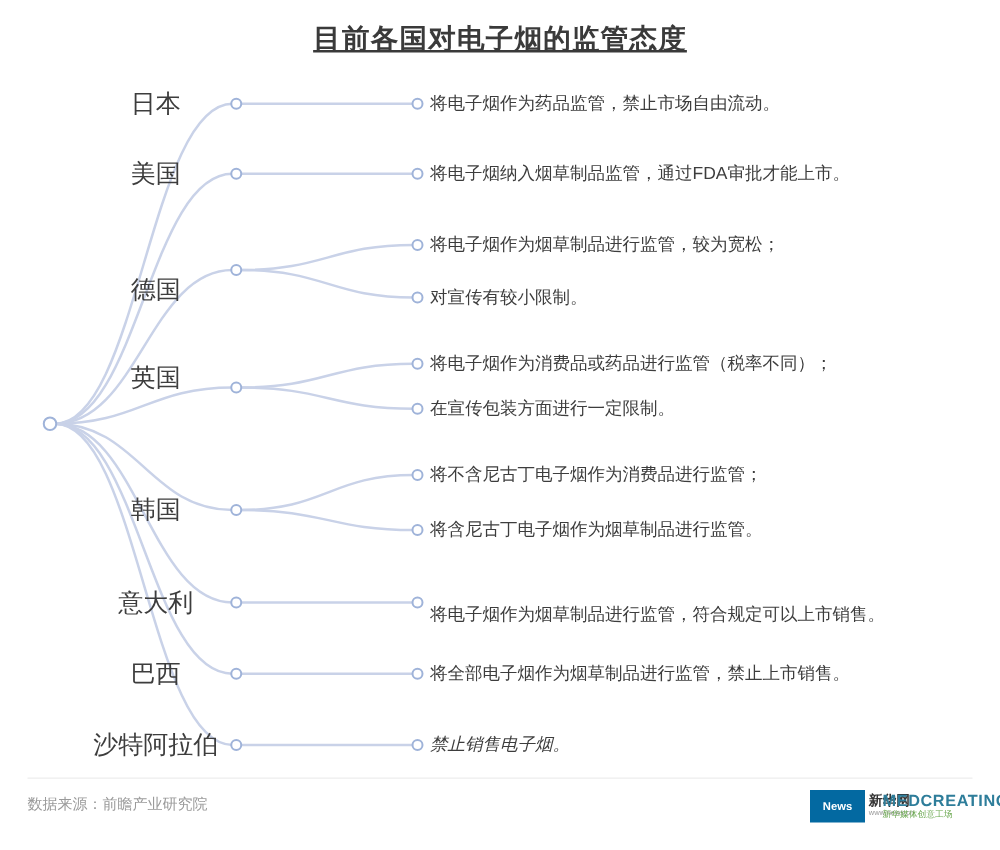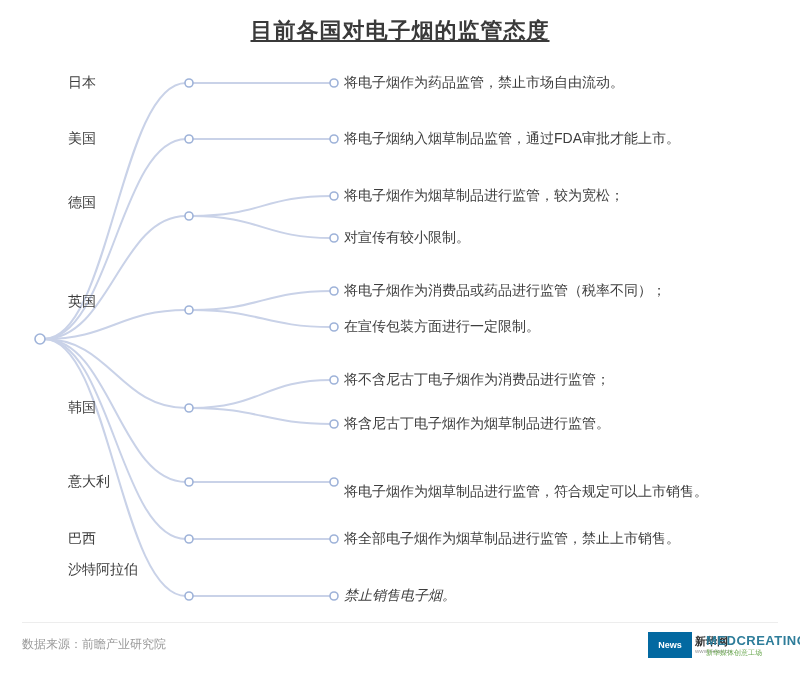--- a/index.html
+++ b/index.html
@@ -29,25 +29,25 @@
   }
   #canvas {
     position: absolute;
     top: 0;
     left: 0;
     width: 800px;
     height: 680px;
   }
   .node-label {
     position: absolute;
-    font-size: 14px;
+    font-size: 20px;
     color: #3d3d3d;
     white-space: nowrap;
     transform: translateY(-50%);
-    text-align: left;
+    text-align: center;
   }
   .leaf-label {
     position: absolute;
     font-size: 14px;
     color: #3d3d3d;
     white-space: nowrap;
     transform: translateY(-50%);
     text-align: left;
   }
   #footer-source {
@@ -183,26 +183,26 @@
     <circle cx="334" cy="380" r="4"></circle>
     <circle cx="334" cy="424" r="4"></circle>
     <circle cx="334" cy="482" r="4"></circle>
     <circle cx="334" cy="539" r="4"></circle>
     <circle cx="334" cy="596" r="4"></circle>
   </g>
 </svg>
 
 <div class="node-label" style="top:83px; left:68px; width:113px;">日本</div>
 <div class="node-label" style="top:139px; left:68px; width:113px;font-family:Liberation Serif, serif;">美国</div>
-<div class="node-label" style="top:203px; left:68px; width:113px;font-family:Liberation Mono, monospace;">德国</div>
+<div class="node-label" style="top:232px; left:68px; width:113px;font-family:Liberation Mono, monospace;">德国</div>
 <div class="node-label" style="top:302px; left:68px; width:113px;">英国</div>
 <div class="node-label" style="top:408px; left:68px; width:113px;">韩国</div>
 <div class="node-label" style="top:482px; left:68px; width:113px;">意大利</div>
 <div class="node-label" style="top:539px; left:68px; width:113px;">巴西</div>
-<div class="node-label" style="top:570px; left:68px; width:113px;">沙特阿拉伯</div>
+<div class="node-label" style="top:596px; left:68px; width:113px;">沙特阿拉伯</div>
 
 <div class="leaf-label" style="top:83px; left:344px;">将电子烟作为药品监管，禁止市场自由流动。</div>
 <div class="leaf-label" style="top:139px; left:344px;">将电子烟纳入烟草制品监管，通过FDA审批才能上市。</div>
 <div class="leaf-label" style="top:196px; left:344px;">将电子烟作为烟草制品进行监管，较为宽松；</div>
 <div class="leaf-label" style="top:238px; left:344px;">对宣传有较小限制。</div>
 <div class="leaf-label" style="top:291px; left:344px;">将电子烟作为消费品或药品进行监管（税率不同）；</div>
 <div class="leaf-label" style="top:327px; left:344px;">在宣传包装方面进行一定限制。</div>
 <div class="leaf-label" style="top:380px; left:344px;">将不含尼古丁电子烟作为消费品进行监管；</div>
 <div class="leaf-label" style="top:424px; left:344px;">将含尼古丁电子烟作为烟草制品进行监管。</div>
 <div class="leaf-label" style="top:492px; left:344px;">将电子烟作为烟草制品进行监管，符合规定可以上市销售。</div>

